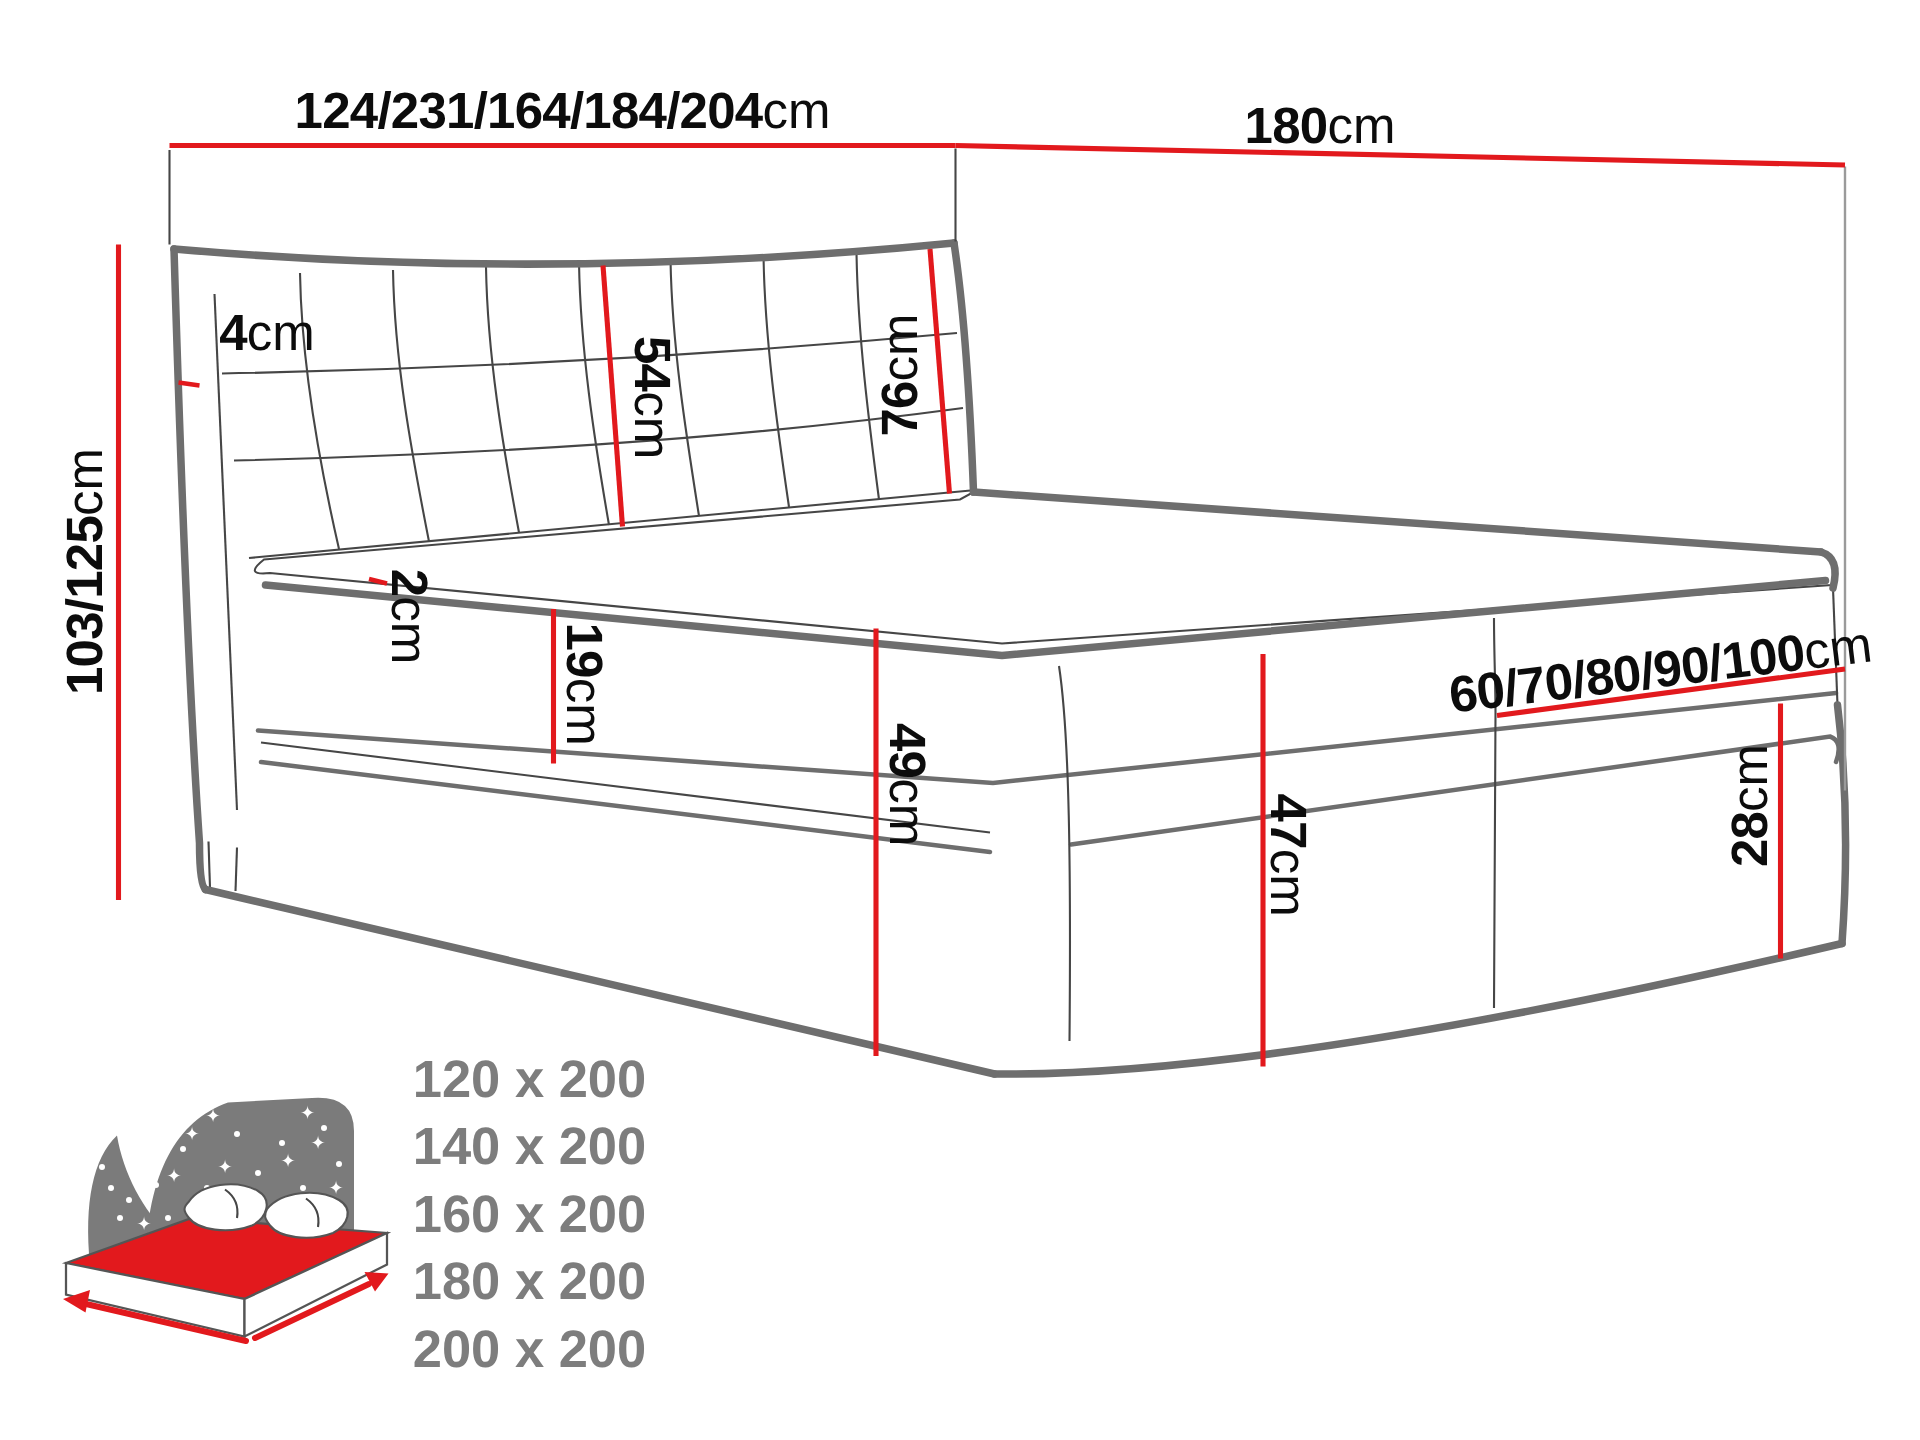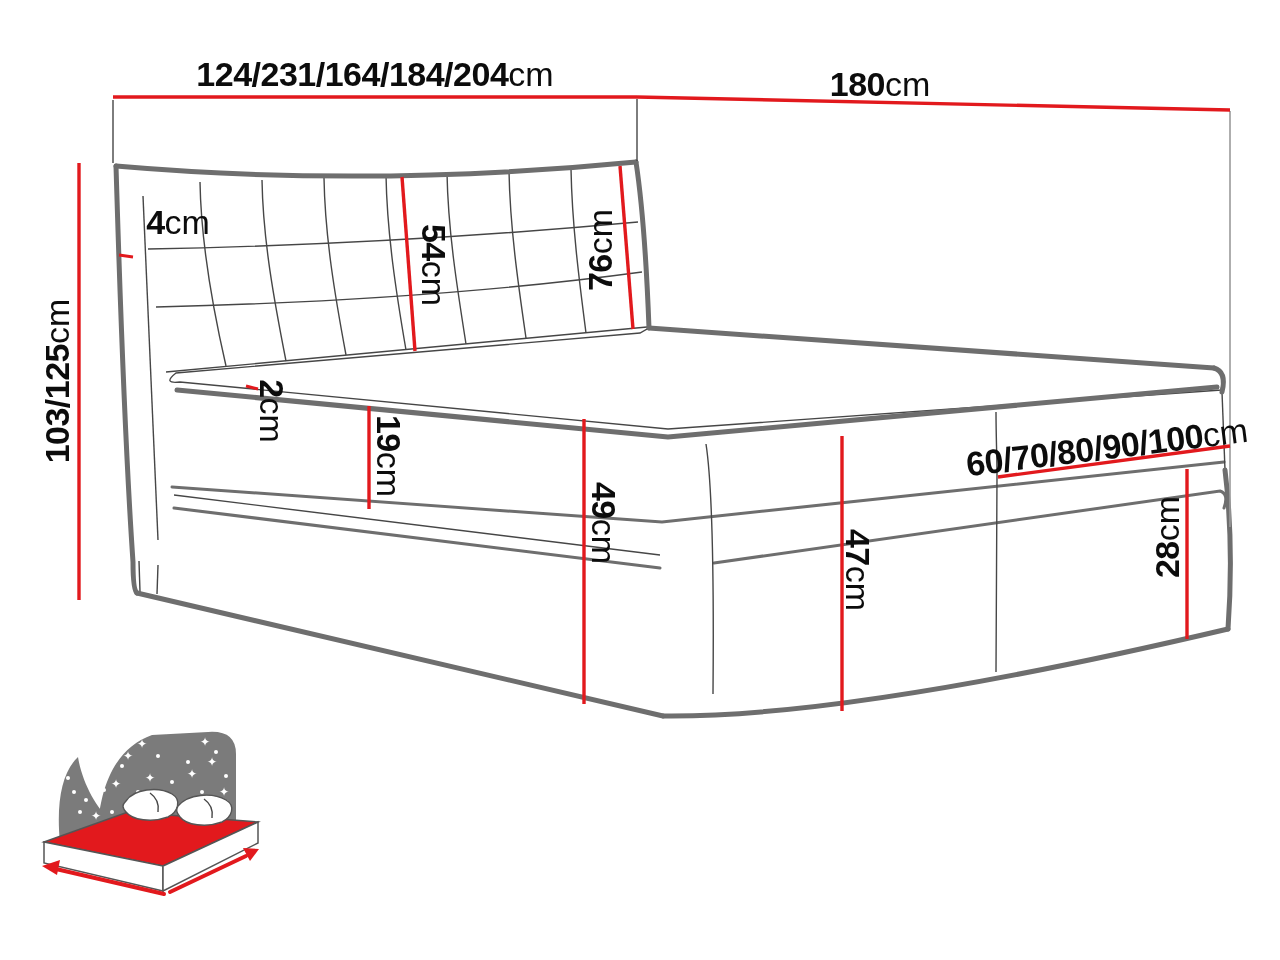--- a/index.html
+++ b/index.html
@@ -183,14 +183,21 @@
   <div class="dim rot-cw" style="left:389px;top:456px;"><b class="v">19</b><span class="u">cm</span></div>
 
   <div class="dim rot-cw" style="left:604px;top:523px;"><b class="v">49</b><span class="u">cm</span></div>
 
   <div class="dim rot-cw" style="left:858px;top:570px;"><b class="v">47</b><span class="u">cm</span></div>
 
   <div class="dim rot-ccw" style="left:1167px;top:537px;"><b class="v">28</b><span class="u">cm</span></div>
 
   <div class="dim rot-diag" style="left:1107px;top:447px;"><b class="v">60/70/80/90/100</b><span class="u">cm</span></div>
 
+  <div class="size-list">
+    <div class="size-item">120 x 200</div>
+    <div class="size-item">140 x 200</div>
+    <div class="size-item">160 x 200</div>
+    <div class="size-item">180 x 200</div>
+    <div class="size-item">200 x 200</div>
+  </div>
 
 </div>
 
 </body></html>

